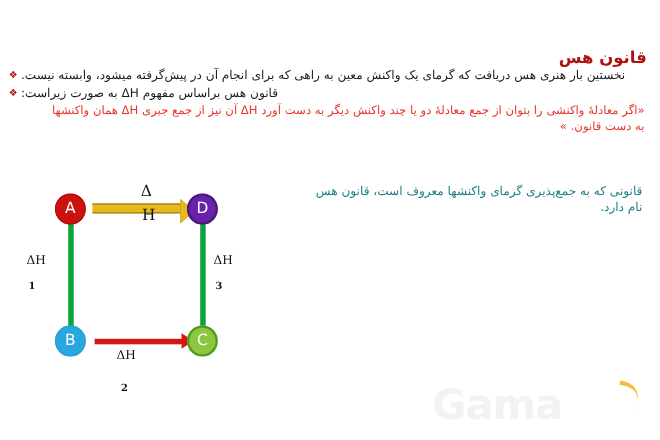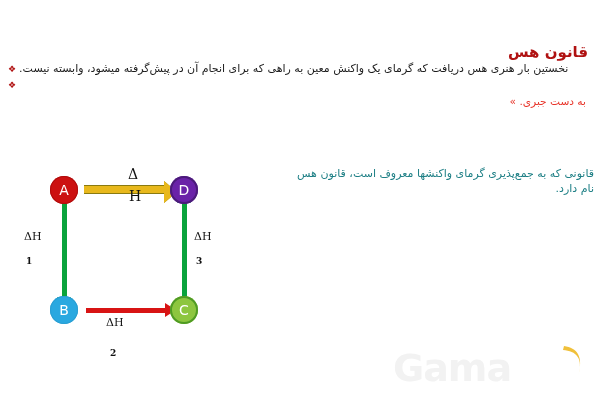--- a/index.html
+++ b/index.html
@@ -53,21 +53,21 @@
     color:#e8352a;
     font-size:10.6px;
     line-height:14px;
     margin:2px 6px 0 0;
   }
   .quote .l2{display:block;}
 
   .teal{
     position:absolute;
     top:166px;
-    right:6px;
+    right:16px;
     width:310px;
     direction:rtl;
     color:#1d7f85;
     font-size:11px;
     line-height:15px;
   }
 
   
   .diagram{
     position:absolute;
@@ -178,24 +178,26 @@
   <div class="text-col">
     <div class="title">قانون هس</div>
 
     <div class="bullet-row">
       <span class="bullet-mark">❖</span>
       <span class="bullet-text">نخستین بار هنری هس دریافت که گرمای یک واکنش معین به راهی که برای انجام آن در پیش‌گرفته میشود،  وابسته نیست.</span>
     </div>
 
     <div class="bullet-row">
       <span class="bullet-mark">❖</span>
+      <span class="bullet-text">قانون هس براساس مفهوم ΔH به صورت زیراست:</span>
     </div>
 
     <div class="quote">
-      <span class="l2">به دست جبری. »</span>
+      <span>«اگر معادلۀ واکنشی را بتوان از جمع معادلۀ دو یا چند واکنش دیگر به دست آورد ΔH آن نیز از جمع جبری ΔH همان واکنشها</span>
+      <span class="l2">به دست قانون. »</span>
     </div>
   </div>
 
   <div class="teal">قانونی که به جمع‌پذیری گرمای واکنشها معروف است، قانون هس نام دارد.</div>
 
   <div class="diagram">
 
     <div class="h-gold">
       <span class="head"></span>
     </div>

